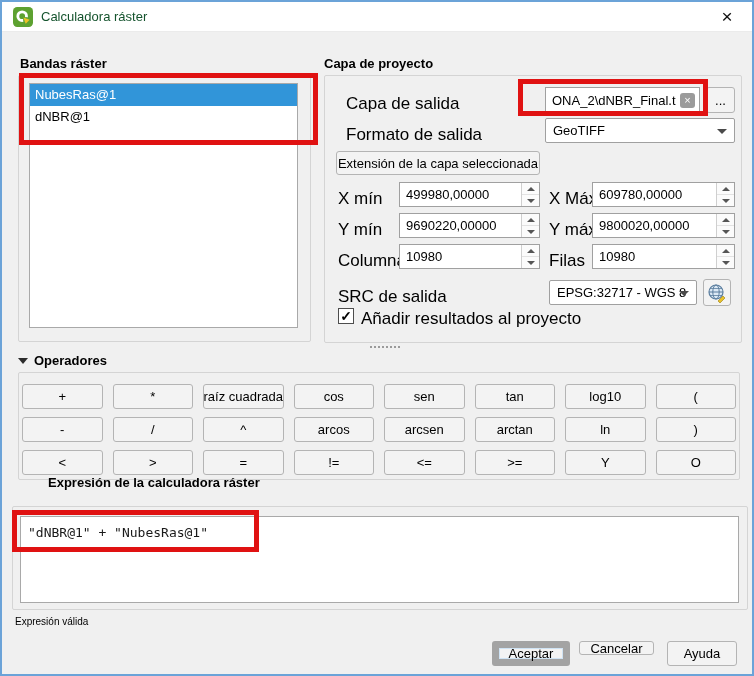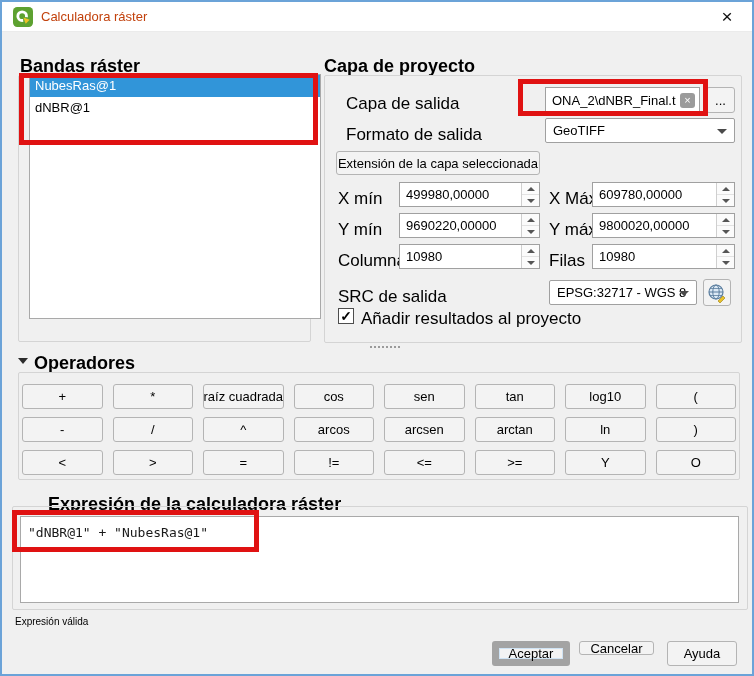--- a/index.html
+++ b/index.html
@@ -9,33 +9,33 @@
   .window{
     position:relative; width:754px; height:676px;
     border:2px solid #6ba3d8; background:#f0f0f0; overflow:hidden;
   }
   .titlebar{
     position:absolute; left:0; top:0; right:0; height:30px;
     background:#ffffff; border-bottom:1px solid #ebebeb;
     display:flex; align-items:center; padding-left:11px;
   }
   .titlebar .logo{ width:20px; height:20px; margin-right:8px; flex:0 0 auto; }
-  .title-text{ font-size:13px; color:#c2410c; }
+  .title-text{ font-size:13px; color:#14532d; }
   .close-btn{
     position:absolute; right:10px; top:3px; width:30px; height:24px;
     display:flex; align-items:center; justify-content:center;
     font-size:19px; font-weight:300; color:#111; cursor:default; background:transparent; border:none;
   }
 
-  .group-label{ position:absolute; font-weight:bold; font-size:18px; }
+  .group-label{ position:absolute; font-weight:bold; font-size:13px; }
   .frame{ position:absolute; border:1px solid #d4d4d4; border-radius:2px; background:transparent; }
 
   
   .bands-list{
-    position:absolute; left:27px; top:72px; width:292px; height:245px;
+    position:absolute; left:27px; top:81px; width:269px; height:245px;
     background:#fff; border:1px solid #a9a9a9; overflow:hidden;
   }
   .band-item{ height:22px; line-height:22px; padding-left:5px; font-size:13px; }
   .band-item.selected{ background:#3195d9; color:#fff; }
 
   .lbl{ position:absolute; font-size:17px; white-space:nowrap; }
 
   .textfield{
     position:absolute; background:#fff; border:1px solid #a0a0a0;
     display:flex; align-items:center; padding:0 4px 0 6px; font-size:13px;
@@ -281,21 +281,21 @@
     <button class="op">&lt;</button>
     <button class="op">&gt;</button>
     <button class="op">=</button>
     <button class="op">!=</button>
     <button class="op">&lt;=</button>
     <button class="op">&gt;=</button>
     <button class="op">Y</button>
     <button class="op">O</button>
   </div>
 
-  <div class="group-label" style="left:13px; top:492px;padding-left:33px;">Expresión de la calculadora ráster</div>
+  <div class="group-label" style="left:13px; top:473px;padding-left:33px;">Expresión de la calculadora ráster</div>
   <div class="frame" style="left:10px; top:504px; width:736px; height:104px;"></div>
   <div class="expr-area">"dNBR@1" + "NubesRas@1"</div>
   <div class="status-text">Expresión válida</div>
 
   <button class="btn accept-focus" style="left:490px; top:639px; width:78px; height:25px;">Aceptar</button>
   <button class="btn" style="left:577px; top:639px; width:75px; height:14px;">Cancelar</button>
   <button class="btn" style="left:665px; top:639px; width:70px; height:25px;">Ayuda</button>
 
   <div class="annotation" style="left:17px; top:71px; width:299px; height:72px;"></div>
   <div class="annotation" style="left:516px; top:77px; width:190px; height:37px;"></div>

